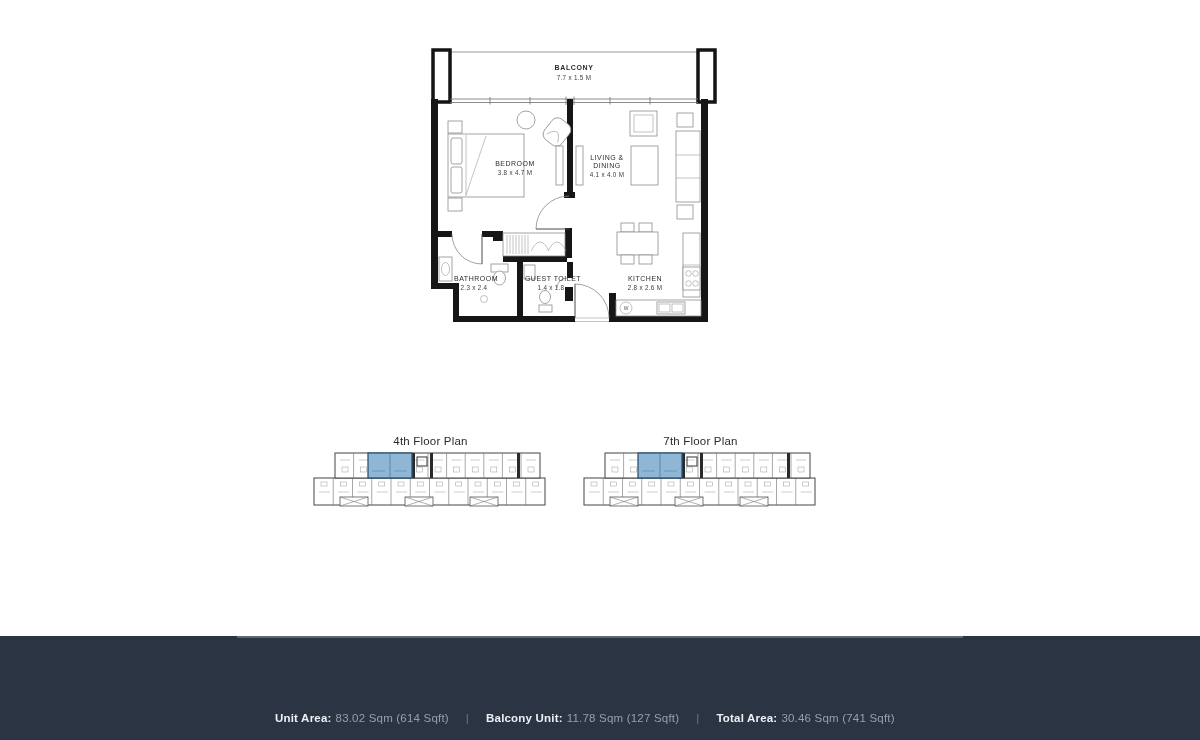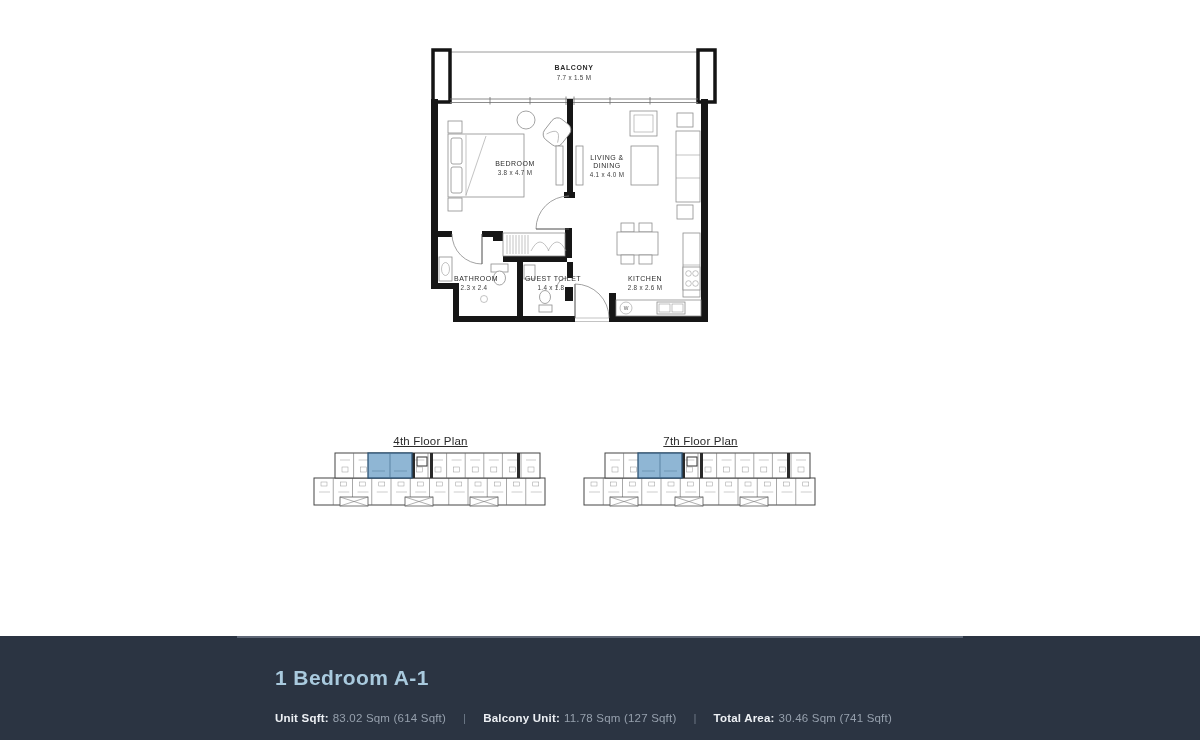--- a/index.html
+++ b/index.html
@@ -25,21 +25,20 @@
   .furnl{fill:none;stroke:#9a9a9a;stroke-width:.6;}
   .door{fill:none;stroke:#8a8a8a;stroke-width:.8;}
   .leaf{stroke:#4a4a4a;stroke-width:1;}
   .win{stroke:#6f6f6f;stroke-width:.8;}
   .washer-label{font-size:5px;fill:#555;}
   
   .thumb{position:absolute;width:235px;}
   .thumb-label{
     text-align:center;font-size:11.5px;color:#2a2a2a;letter-spacing:.2px;
     margin-bottom:4px;
-    text-decoration:underline;
   }
   .thumb svg{display:block;width:235px;height:62px;}
   #thumb-4{left:313px;top:435px;}
   #thumb-7{left:583px;top:435px;}
   
   .footer{
     position:absolute;left:0;top:636px;width:1200px;height:104px;
     background:#2b3442;
   }
   .footer-topline{
@@ -383,17 +382,16 @@
       <rect x="104" y="6" width="10" height="9" fill="none" stroke="#333" stroke-width="1"></rect>
       <rect x="55" y="2" width="44" height="25" fill="#8fb6d4" stroke="#2d5475" stroke-width="1.3"></rect>
       <line x1="77" y1="2" x2="77" y2="27" stroke="#46718f" stroke-width="0.7"></line>
       <line x1="59" y1="20" x2="72" y2="20" stroke="#5d87a3" stroke-width="0.6"></line>
       <line x1="81" y1="20" x2="94" y2="20" stroke="#5d87a3" stroke-width="0.6"></line>
     </svg>
 </div>
 
 <div class="footer" style="background: rgb(43, 52, 66);">
   <div class="footer-topline"></div>
-  <h1 class="unit-title" style="color: rgb(169, 202, 222);">1 Bedroom A-1</h1>
   <div class="areas">
-    <span class="lbl">Unit Sqft:</span><span class="val">83.02 Sqm (614 Sqft)</span><span class="sep">|</span><span class="lbl">Balcony Unit:</span><span class="val">11.78 Sqm (127 Sqft)</span><span class="sep">|</span><span class="lbl">Total Area:</span><span class="val">30.46 Sqm (741 Sqft)</span>
+    <span class="lbl">Unit Area:</span><span class="val">83.02 Sqm (614 Sqft)</span><span class="sep">|</span><span class="lbl">Balcony Unit:</span><span class="val">11.78 Sqm (127 Sqft)</span><span class="sep">|</span><span class="lbl">Total Area:</span><span class="val">30.46 Sqm (741 Sqft)</span>
   </div>
 </div>
 
 </body></html>

